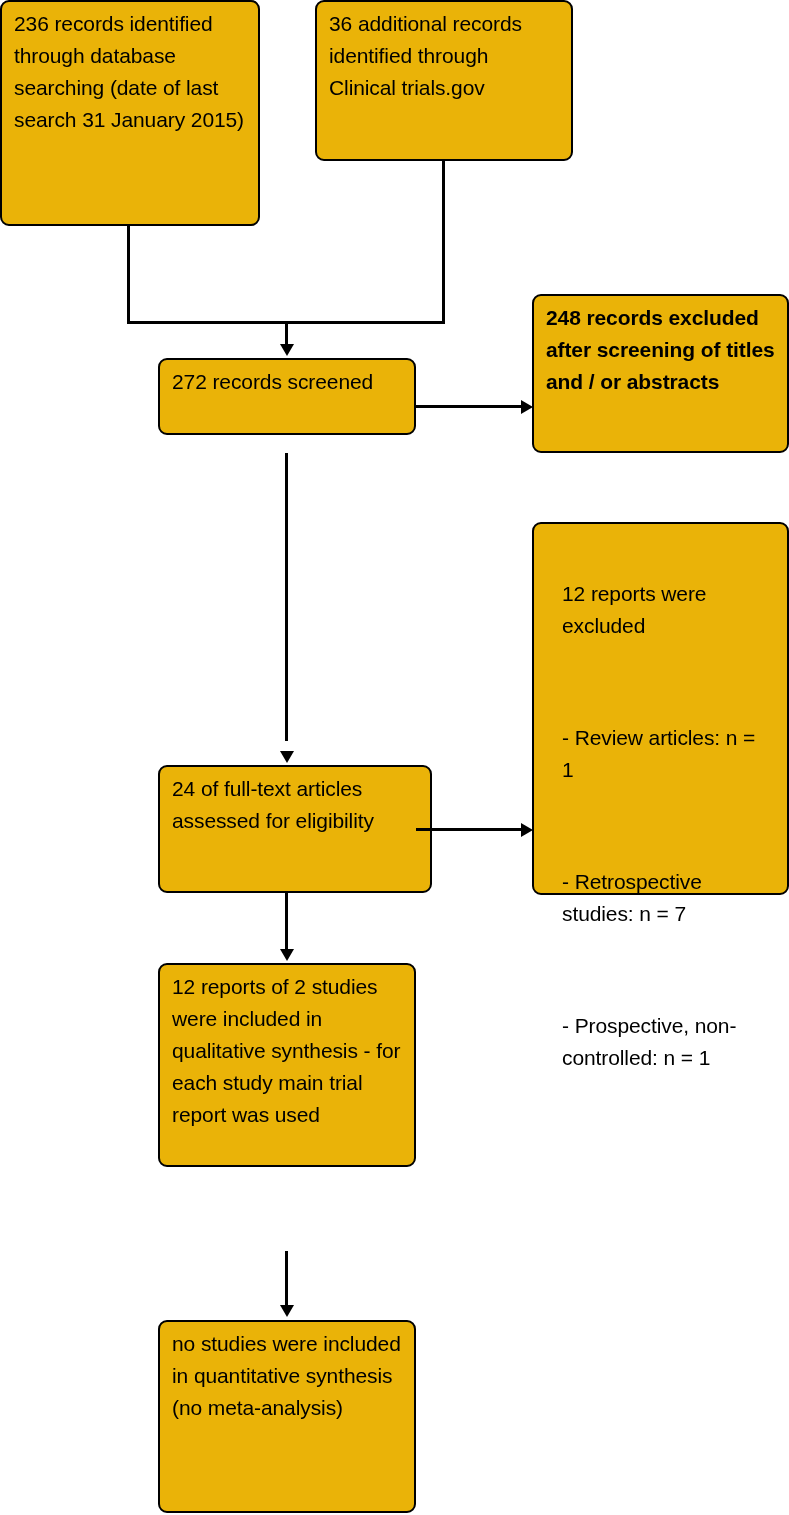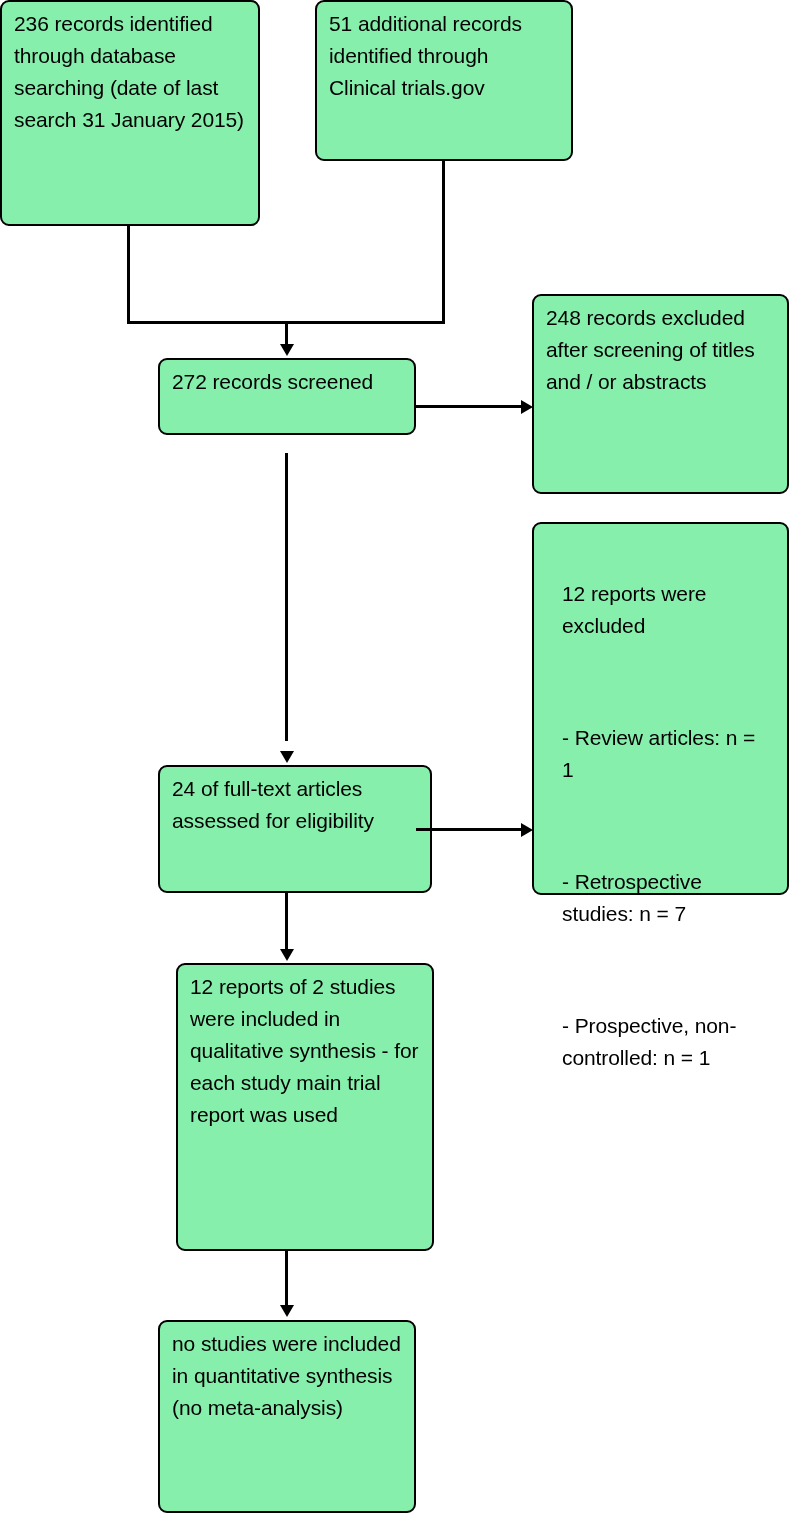--- a/index.html
+++ b/index.html
@@ -17,21 +17,21 @@
     width: 789px;
     height: 1515px;
     background: #ffffff;
     overflow: hidden;
   }
   .node {
     position: absolute;
     box-sizing: border-box;
     border: 2px solid #000000;
     border-radius: 9px;
-    background: #86efac;
+    background: #eab308;
     padding: 6px 11px 6px 12px;
     font-size: 21px;
     line-height: 32px;
     font-family: "Liberation Sans", sans-serif;
     color: #000000;
     white-space: pre-line;
     letter-spacing: -0.1px;
   }
   .node .para { margin: 16px; }
   .node .para + .para { margin-top: 32px; }
@@ -56,34 +56,34 @@
     width: 0; height: 0;
     border-top: 7px solid transparent;
     border-bottom: 7px solid transparent;
     border-left: 12px solid #000000;
   }
 
   
   #node-db        { left: 0px;   top: 0px;    width: 260px; height: 226px; }
   #node-registry  { left: 315px; top: 0px;    width: 258px; height: 161px; }
   #node-screened  { left: 158px; top: 358px;  width: 258px; height: 77px;  }
-  #node-excl-screen { left: 532px; top: 294px; width: 257px; height: 200px; }
+  #node-excl-screen { left: 532px; top: 294px; width: 257px; height: 159px; font-weight: bold; }
   #node-fulltext  { left: 158px; top: 765px;  width: 274px; height: 128px; }
   #node-excl-reports { left: 532px; top: 522px; width: 257px; height: 373px; }
-  #node-qualitative { left: 176px; top: 963px; width: 258px; height: 288px; }
+  #node-qualitative { left: 158px; top: 963px; width: 258px; height: 204px; }
   #node-quantitative { left: 158px; top: 1320px; width: 258px; height: 193px; }
 </style>
 </head>
 <body>
 
 <div id="diagram">
 
   <div class="node" id="node-db">236 records identified through database searching (date of last search 31 January 2015)</div>
 
-  <div class="node" id="node-registry">51 additional records identified through Clinical trials.gov</div>
+  <div class="node" id="node-registry">36 additional records identified through Clinical trials.gov</div>
 
   <div class="vline" style="left:127px; top:226px; height:98px;"></div>
 
   <div class="vline" style="left:442px; top:161px; height:163px;"></div>
 
   <div class="hline" style="left:127px; top:321px; width:318px;"></div>
 
   <div class="vline" style="left:285px; top:321px; height:25px;"></div>
   <div class="arrow-down" style="left:280px; top:344px;"></div>
 

